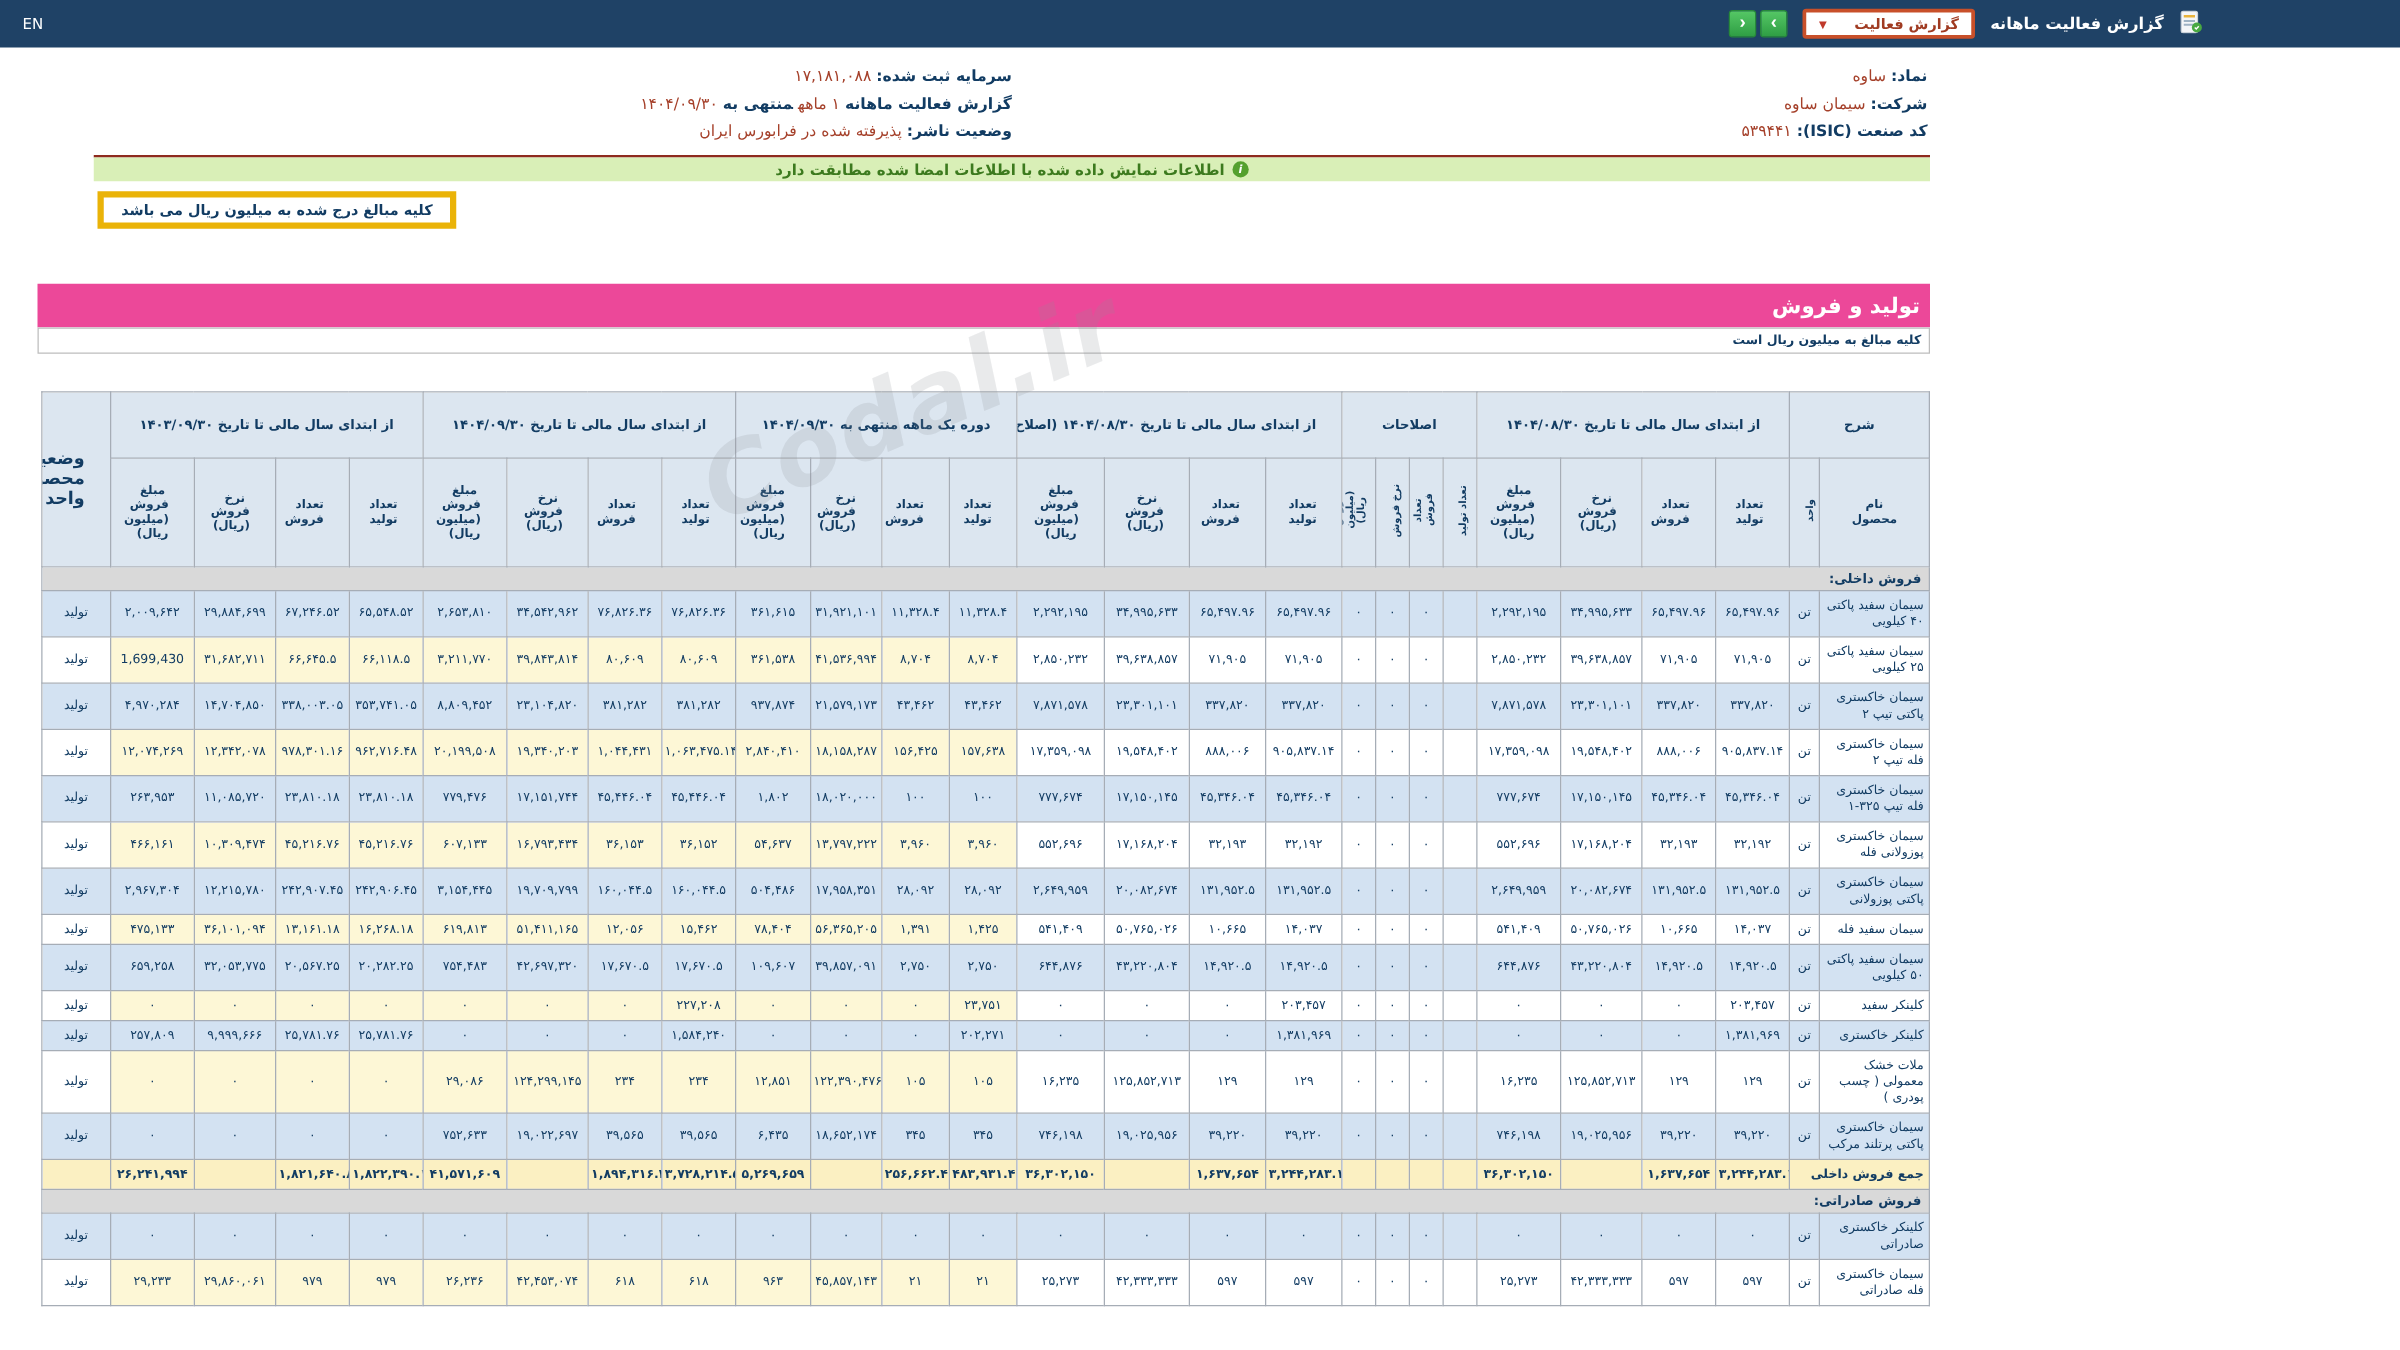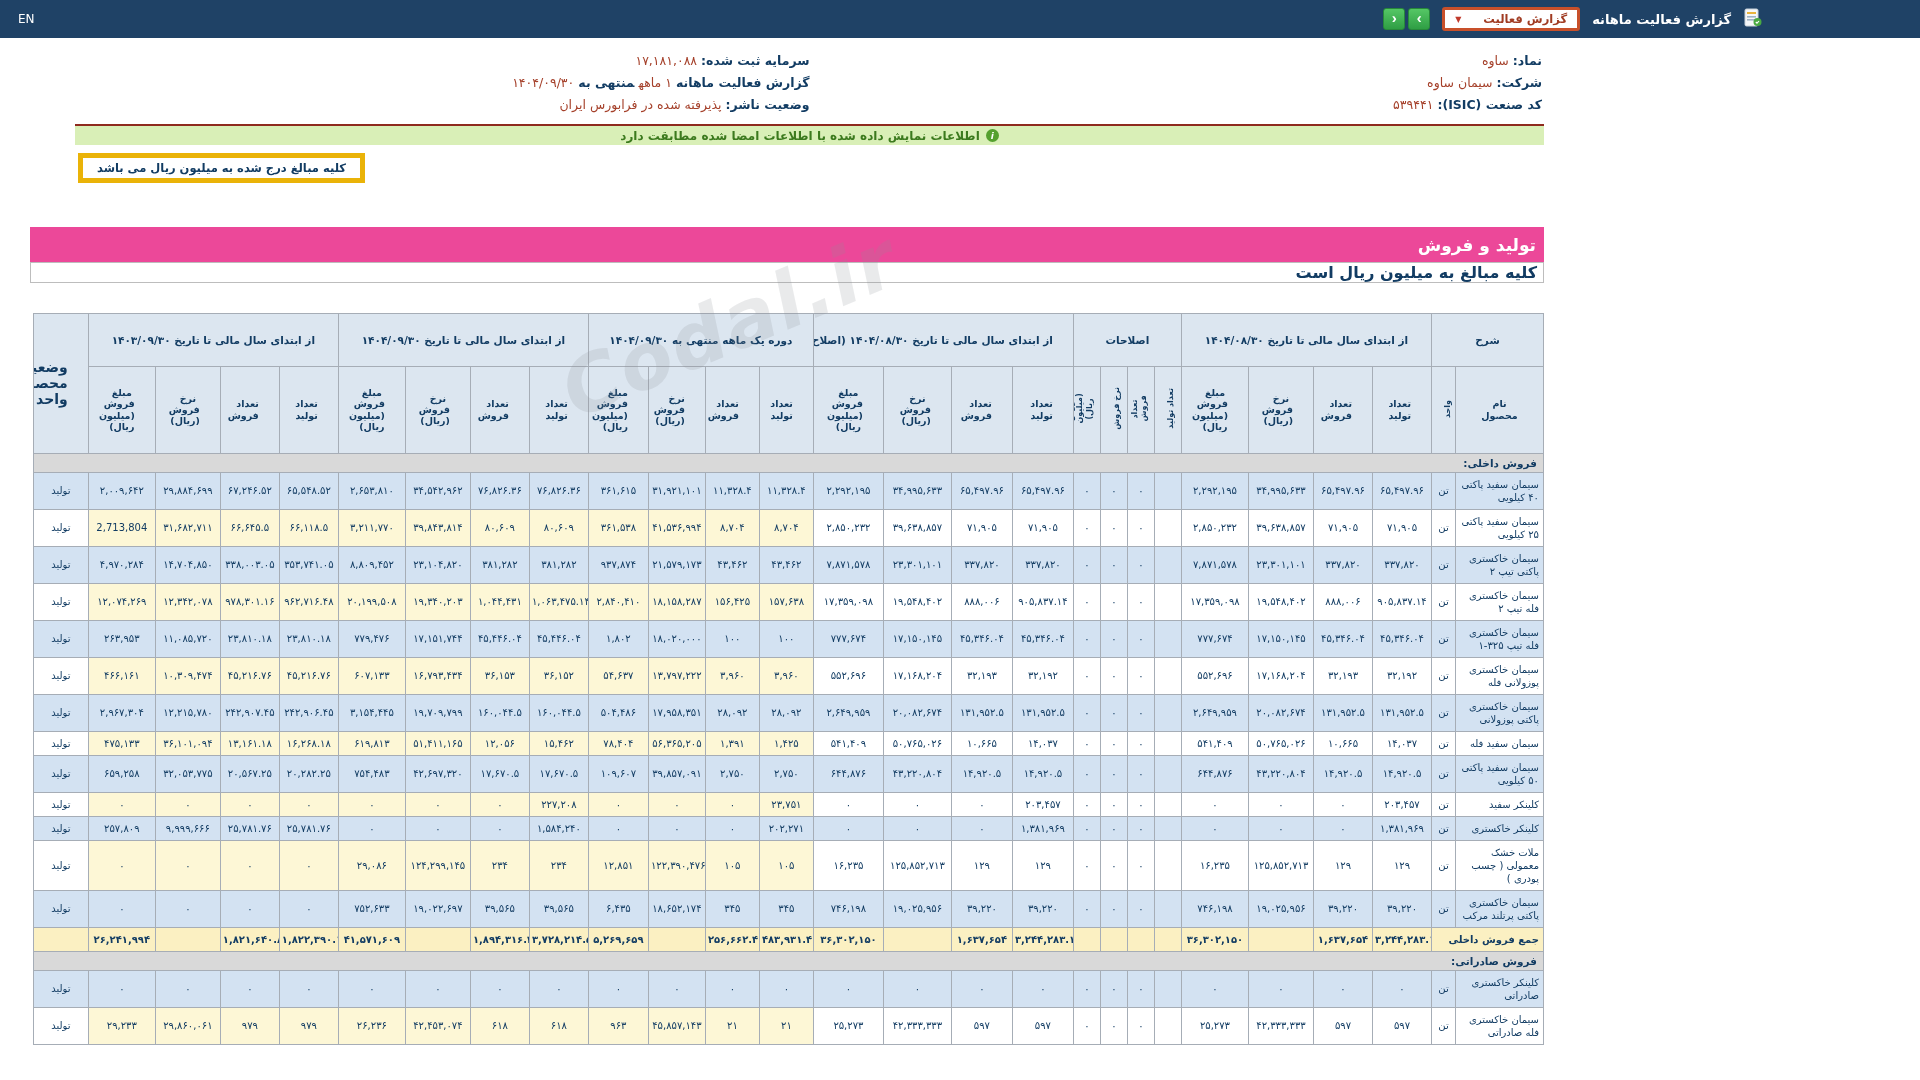--- a/index.html
+++ b/index.html
@@ -24,21 +24,21 @@
   .info-col{flex:1;display:flex;flex-direction:column;gap:4px;justify-content:space-between;}
   .info-row{font-size:12.5px;line-height:18px;}
   .info-lbl{font-weight:bold;color:#123c63;}
   .info-val{color:#a5402a;margin:0 4px;}
   .info-val.link{cursor:pointer;}
   .notice{background:#d9efb7;margin-left:45px;height:19px;display:flex;align-items:center;justify-content:center;gap:6px;color:#3c7a1e;font-weight:bold;font-size:12px;}
   .info-icon{width:13px;height:13px;border-radius:50%;background:#54a02e;color:#fff;font-size:9px;display:flex;align-items:center;justify-content:center;font-weight:bold;font-style:italic;flex:0 0 13px;}
   .note-wrap{margin-top:8px;display:flex;justify-content:flex-end;padding-left:48px;}
   .note-box{border:5px solid #eab308;background:#fff;padding:3px 14px;font-size:11.5px;font-weight:bold;color:#123c63;}
   .bluebar{margin-top:44px;height:35px;background:#ec4899;color:#fff;font-weight:bold;font-size:17px;display:flex;align-items:center;padding:0 8px;}
-  .amounts-row{height:21px;border:1px solid #bdbdbd;display:flex;align-items:center;padding:0 6px;font-weight:bold;font-size:16px;color:#123c63;background:#fff;}
+  .amounts-row{height:21px;border:1px solid #bdbdbd;display:flex;align-items:center;padding:0 6px;font-weight:bold;font-size:10px;color:#123c63;background:#fff;}
 
   
   .table-wrap{margin-top:30px;}
   table.prod-table{border-collapse:collapse;table-layout:fixed;width:1510px;background:#fff;}
   .prod-table th,.prod-table td{border:1px solid #a6adb6;overflow:hidden;vertical-align:middle;}
   .prod-table th{background:#dce6f0;color:#123c63;font-weight:bold;text-align:center;padding:20px;}
   th.grp{height:19px;font-size:10.5px;white-space:nowrap;}
   th.sub{height:50px;font-size:9.5px;line-height:1.2;}
   th.status-h{font-size:14px;width:55px;}
   .vtext{display:inline-block;writing-mode:vertical-rl;transform:rotate(180deg);max-height:46px;font-size:8px;line-height:1.15;}
@@ -242,21 +242,21 @@
             <td class="num gd">۸,۷۰۴</td>
             <td class="num gd">۴۱,۵۳۶,۹۹۴</td>
             <td class="num gd">۳۶۱,۵۳۸</td>
             <td class="num ge">۸۰,۶۰۹</td>
             <td class="num ge">۸۰,۶۰۹</td>
             <td class="num ge">۳۹,۸۴۳,۸۱۴</td>
             <td class="num ge">۳,۲۱۱,۷۷۰</td>
             <td class="num gf">۶۶,۱۱۸.۵</td>
             <td class="num gf">۶۶,۶۴۵.۵</td>
             <td class="num gf">۳۱,۶۸۲,۷۱۱</td>
-            <td class="num gf">2,713,804</td>
+            <td class="num gf">1,699,430</td>
             <td class="status">تولید</td>
           </tr>
           <tr class="p-odd">
             <td class="name">سیمان خاکستری پاکتی تیپ ۲</td>
             <td class="unit">تن</td>
             <td class="num ga">۳۳۷,۸۲۰</td>
             <td class="num ga">۳۳۷,۸۲۰</td>
             <td class="num ga">۲۳,۳۰۱,۱۰۱</td>
             <td class="num ga">۷,۸۷۱,۵۷۸</td>
             <td class="num gb"></td>

